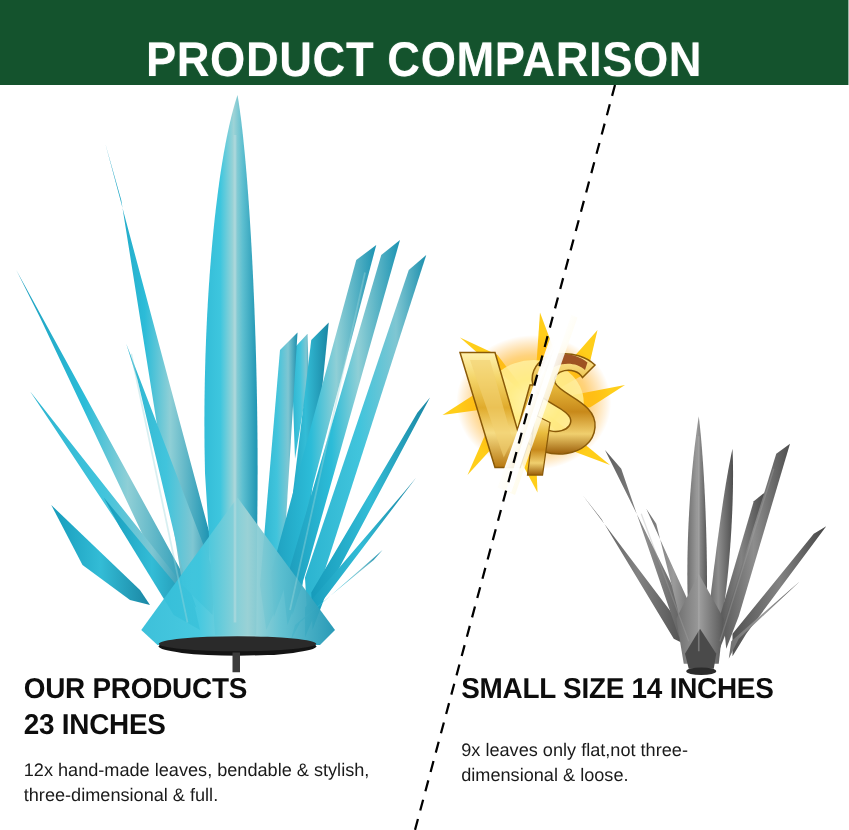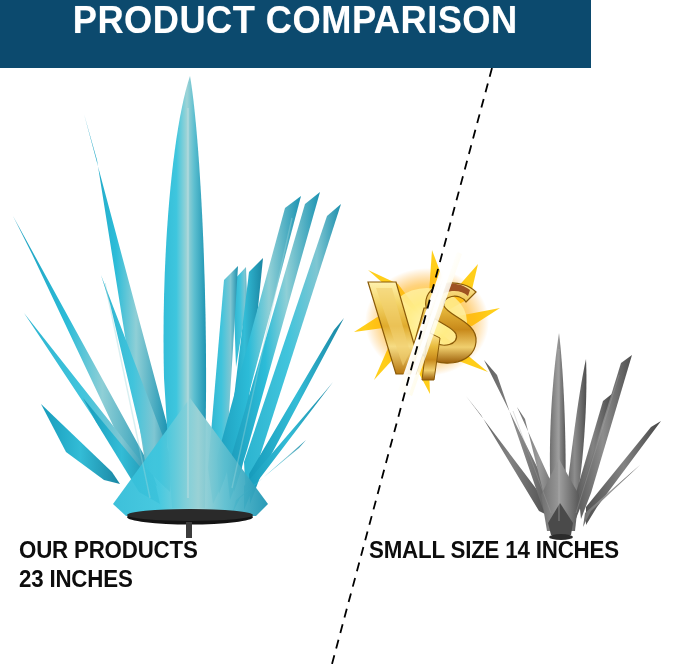--- a/index.html
+++ b/index.html
@@ -15,24 +15,24 @@
     width: 679px;
     height: 664px;
     background: #ffffff;
     overflow: hidden;
   }
 
   
   #header-banner {
     position: absolute;
     left: 0; top: 0;
-    width: 591px; height: 68px;
-    background: #0c4a6e;
+    width: 679px; height: 68px;
+    background: #14532d;
     display: flex;
-    align-items: flex-start;
+    align-items: flex-end;
     justify-content: center;
   }
   #header-title {
     color: #ffffff;
     font-family: "Liberation Sans", sans-serif;
     font-weight: bold;
     font-size: 39px;
     letter-spacing: 0.5px;
     line-height: 1;
     transform: scaleX(0.93);
@@ -280,24 +280,28 @@
 
       <path d="M118,42 C106,32 86,34 80,44 L86,50 C92,42 108,40 116,48 Z" fill="#8e3a10" opacity="0.85"></path>
 
       <path d="M96,0 L110,6 L60,148 L46,142 Z" fill="url(#slashG)"></path>
       <path d="M101,2 L105,4 L57,146 L53,144 Z" fill="#ffffff" opacity="0.92"></path>
     </svg>
 
     <div id="left-caption" class="caption-block">
       <div class="caption-title">OUR PRODUCTS
 23 INCHES</div>
+      <div class="caption-body">12x hand-made leaves, bendable &amp; stylish,
+three-dimensional &amp; full.</div>
     </div>
 
     <div id="right-caption" class="caption-block">
       <div class="caption-title">SMALL SIZE 14 INCHES</div>
+      <div class="caption-body">9x leaves only flat,not three-
+dimensional &amp; loose.</div>
     </div>
 
   </div>
 
   <svg id="divider-line" viewBox="0 0 679 596">
     <line x1="492" y1="0" x2="332" y2="596" stroke="#000000" stroke-width="1.8" stroke-dasharray="9 7" stroke-linecap="butt"></line>
   </svg>
 
 </div>
 

